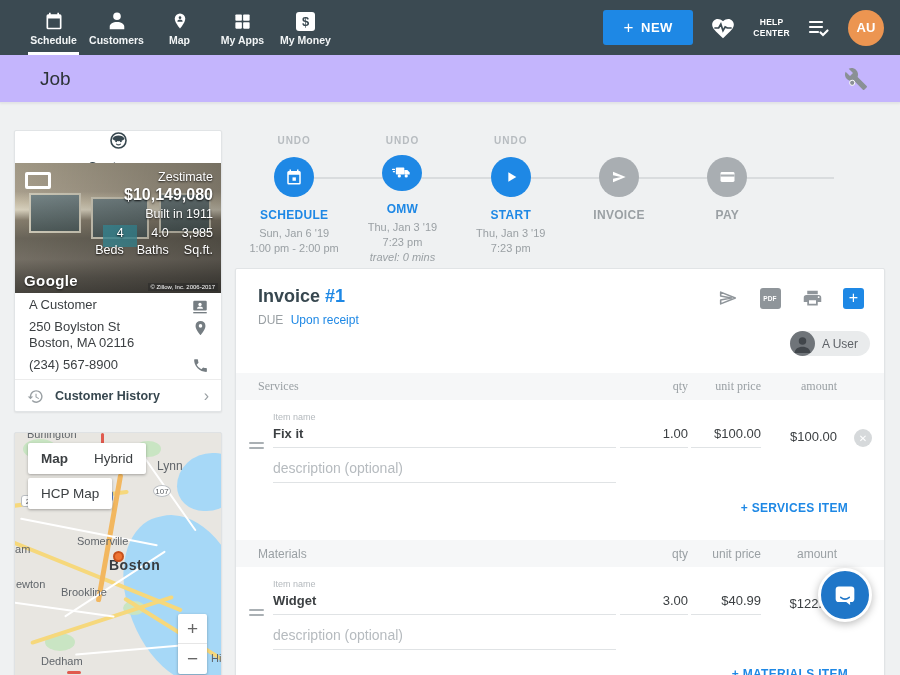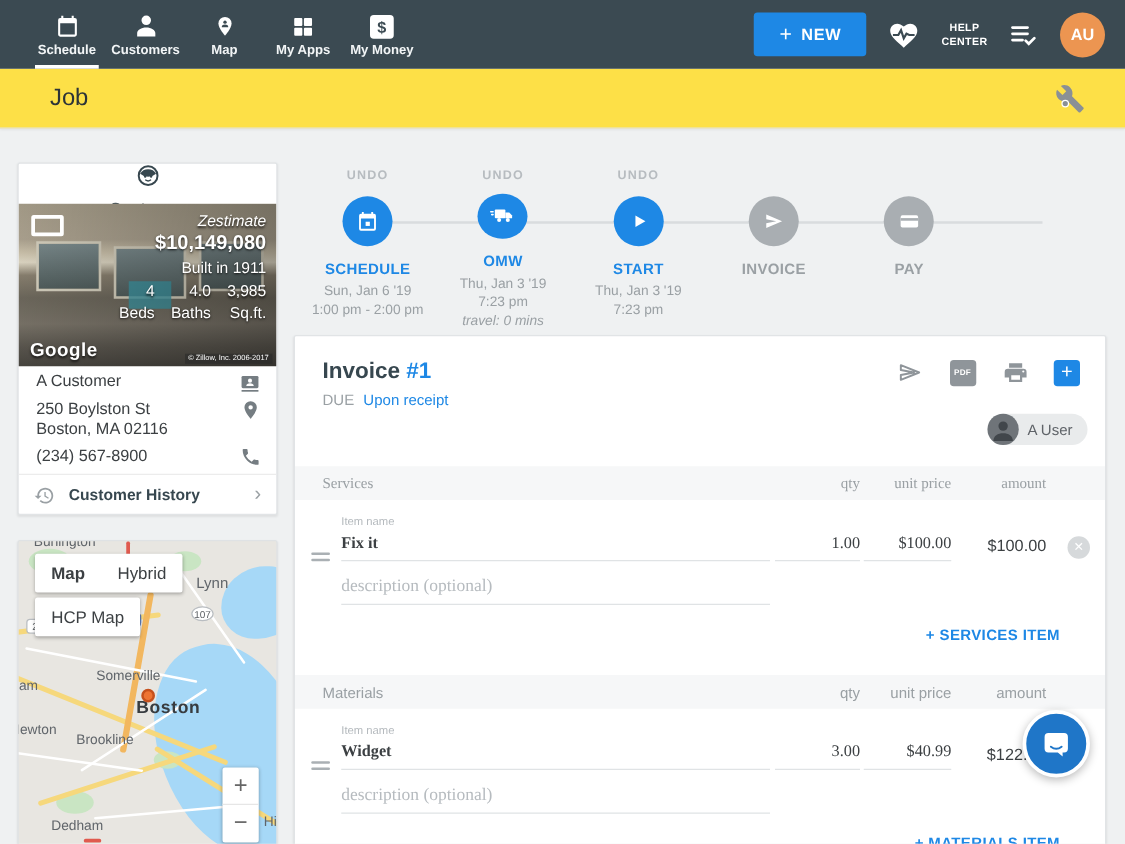--- a/index.html
+++ b/index.html
@@ -14,38 +14,38 @@
   .nav-item .lbl { font-size:10.5px; font-weight:bold; color:#f2f5f6; white-space:nowrap; }
   .nav-item.active::after { content:""; position:absolute; left:6px; right:6px; bottom:0; height:3px; background:#fff; }
   .nav-ic { height:22px; display:flex; align-items:flex-end; }
   .nav-right { display:flex; align-items:center; gap:17px; padding-right:16px; }
   .btn-new { background:#1e88e5; color:#fff; height:35px; min-width:90px; border:none; border-radius:3px; font-size:13px; font-weight:bold; display:flex; align-items:center; justify-content:center; gap:7px; cursor:pointer; font-family:inherit; letter-spacing:.5px; }
   .btn-new .plus { font-size:17px; font-weight:normal; line-height:1; }
   .help-center { color:#fff; font-size:8.5px; font-weight:bold; text-align:center; line-height:1.25; letter-spacing:.3px; cursor:pointer; }
   .avatar { width:36px; height:36px; border-radius:50%; background:#ec9551; color:#fff; font-size:13px; font-weight:bold; display:flex; align-items:center; justify-content:center; cursor:pointer; }
 
   
-  .page-header { position:absolute; left:0; top:55px; width:900px; height:48px; background:#fde047; border-bottom:1px solid #e2e4e6; box-shadow:0 1px 2px rgba(0,0,0,.06); display:flex; align-items:center; justify-content:space-between; padding:0 32px 0 40px; z-index:20; }
+  .page-header { position:absolute; left:0; top:55px; width:900px; height:48px; background:#c4b5fd; border-bottom:1px solid #e2e4e6; box-shadow:0 1px 2px rgba(0,0,0,.06); display:flex; align-items:center; justify-content:space-between; padding:0 32px 0 40px; z-index:20; }
   .page-title { font-size:19px; color:#2d3438; }
 
   
   .card { position:absolute; background:#fff; border:1px solid #e1e4e6; border-radius:2px; box-shadow:0 1px 2px rgba(0,0,0,.07); }
 
   
   .cust-card { left:14px; top:130px; width:208px; height:282px; }
   .cust-head { height:32px; display:flex; align-items:center; padding:0 12px; gap:9px;flex-direction:column; }
   .cust-head .t { font-size:13px; font-weight:bold; color:#37474f; flex:1; }
   .photo { position:relative; width:100%; height:130px; overflow:hidden;
     background:linear-gradient(180deg,#a9a08c 0%,#b0a693 22%,#cfc5ae 30%,#e3dcc8 36%,#8c8372 44%,#6f6a5e 58%,#7b756a 74%,#5c5850 88%,#4a4741 100%); }
   .photo .win { position:absolute; background:linear-gradient(180deg,#7d8d8f,#53605f); border:2px solid #d9d4c2; }
   .photo .teal { position:absolute; left:88px; top:62px; width:34px; height:22px; background:#3e9aa8; opacity:.8; }
   .photo::after { content:""; position:absolute; inset:0; background:linear-gradient(90deg,rgba(0,0,0,.05),rgba(0,0,0,.30)); }
   .sv-rect { position:absolute; left:10px; top:9px; width:26px; height:17px; border:3px solid #fff; border-radius:2px; z-index:3; }
   .zest { position:absolute; top:7px; right:8px; text-align:right; color:#fff; z-index:3; text-shadow:0 1px 2px rgba(0,0,0,.85); }
-  .zest .z1 { font-size:12.5px;font-style:italic; }
+  .zest .z1 { font-size:12.5px; }
   .zest .z2 { font-size:16px; font-weight:bold; margin-top:2px; }
   .zest .z3 { font-size:12.5px; margin-top:3px; }
   .zstats { display:flex; gap:13px; justify-content:flex-end; margin-top:4px; }
   .zstats .col { text-align:right; font-size:12.5px; line-height:1.35; }
   .gg { position:absolute; left:9px; bottom:4px; color:#fff; font-size:15px; font-weight:bold; letter-spacing:.4px; z-index:3; text-shadow:0 1px 2px rgba(0,0,0,.7); }
   .zcopy { position:absolute; right:3px; bottom:2px; font-size:6px; color:#fff; background:rgba(40,40,40,.55); padding:1px 3px; z-index:3; }
   .crow { position:absolute; left:14px; right:12px; display:flex; align-items:flex-start; justify-content:space-between; color:#3c4043; font-size:13px; line-height:1.25; }
   .hist-row { position:absolute; left:0; right:0; top:248px; height:33px; border-top:1px solid #ececec; display:flex; align-items:center; padding:0 12px; gap:11px; cursor:pointer; }
   .hist-row .t { flex:1; font-size:12.5px; font-weight:bold; color:#37474f; }
   .chev { color:#9aa0a4; font-size:16px; }
@@ -99,21 +99,21 @@
   .plus-btn { width:21px; height:21px; background:#1e88e5; border-radius:3px; color:#fff; font-size:16px; display:flex; align-items:center; justify-content:center; cursor:pointer; }
   .chip { position:absolute; right:14px; top:62px; height:25px; background:#e9ebec; border-radius:13px; display:flex; align-items:center; padding:0 12px 0 0; cursor:pointer; }
   .chip .av { width:25px; height:25px; border-radius:50%; background:#6f7479; display:flex; align-items:center; justify-content:center; margin-right:7px; overflow:hidden; }
   .chip .nm { font-size:12px; color:#5f6368; }
   .strip { position:absolute; left:0; right:0; height:27px; background:#f6f7f8; display:flex; align-items:center; font-size:12px; color:#9aa0a4; }
   .strip .sl { margin-left:22px; flex:1; }
   .strip .c1 { position:absolute; right:196px; } .strip .c2 { position:absolute; right:123px; } .strip .c3 { position:absolute; right:47px; }
   .item-lbl { position:absolute; left:37px; font-size:9px; color:#b4b9bd; }
   .drag { position:absolute; left:13px; width:15px; cursor:grab; }
   .drag i { display:block; height:2px; background:#aab0b4; margin:3px 0; border-radius:1px; }
-  .inp { position:absolute; border:none; border-bottom:1px solid #e0e3e5; background:transparent; font-size:13px; color:#3c4043; font-family:Liberation Serif, serif; padding:2px 0 6px; outline:none; }
+  .inp { position:absolute; border:none; border-bottom:1px solid #e0e3e5; background:transparent; font-size:13px; color:#3c4043; font-family:Liberation Sans, sans-serif; padding:2px 0 6px; outline:none; }
   .inp::placeholder { color:#b6bbbf; font-size:14px; }
   .inp.name { left:37px; width:343px; font-weight:bold; }
   .inp.desc { left:37px; width:343px; font-weight:normal; }
   .inp.qty { width:68px; right:196px; text-align:right; }
   .inp.price { width:70px; right:123px; text-align:right; }
   .amt { position:absolute; right:47px; font-size:13px; color:#3c4043; }
   .rm { position:absolute; right:12px; width:18px; height:18px; border-radius:50%; background:#d6d9db; color:#fff; font-size:10px; font-weight:bold; display:flex; align-items:center; justify-content:center; cursor:pointer; }
   .add-link { position:absolute; right:36px; font-size:12px; font-weight:bold; color:#1e88e5; letter-spacing:.3px; cursor:pointer; }
 
   

